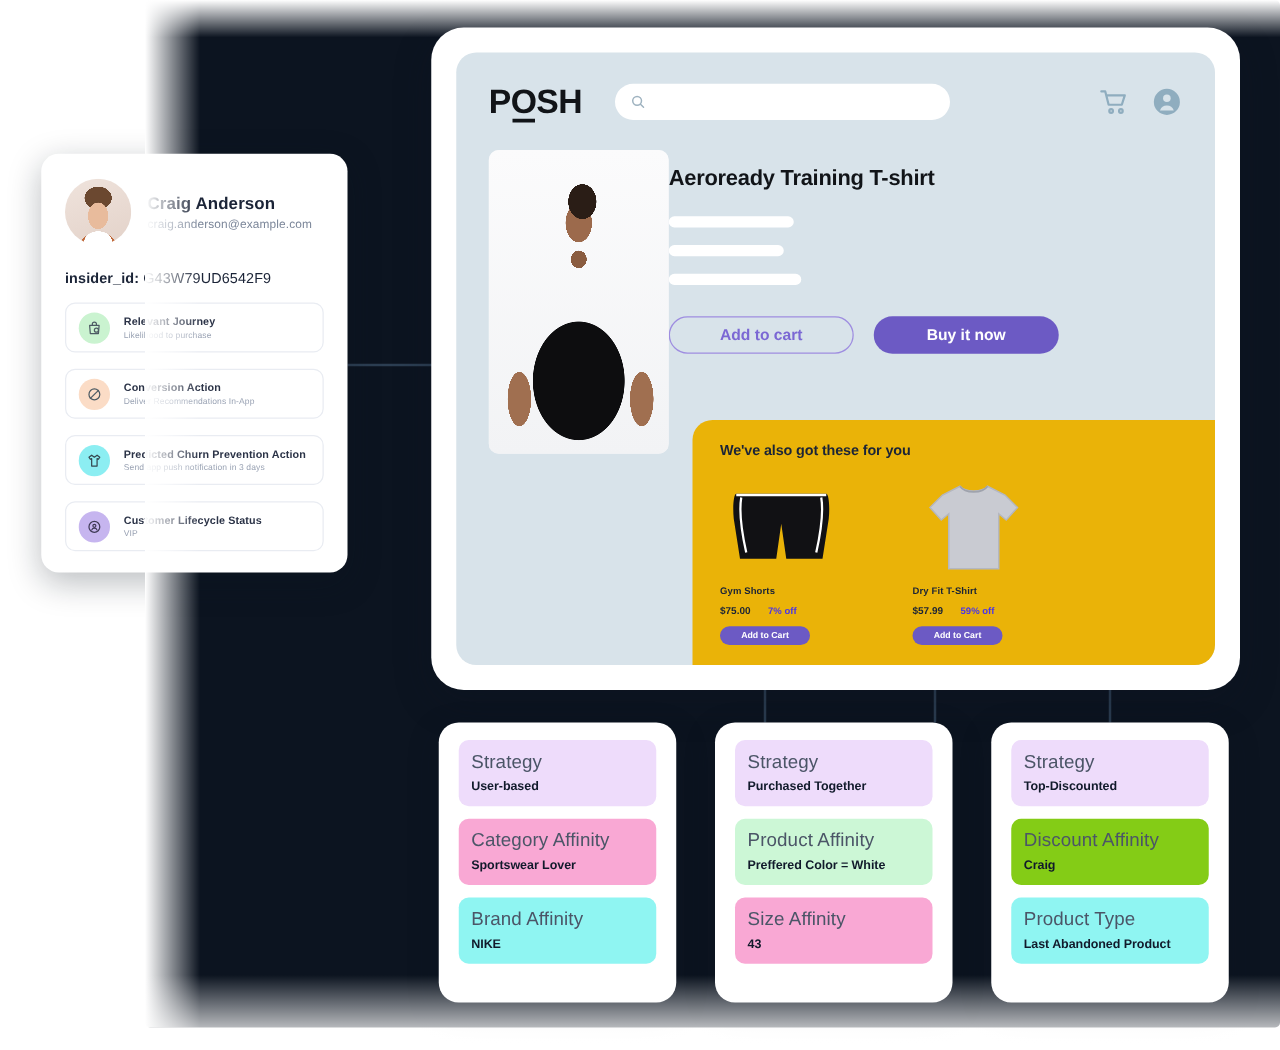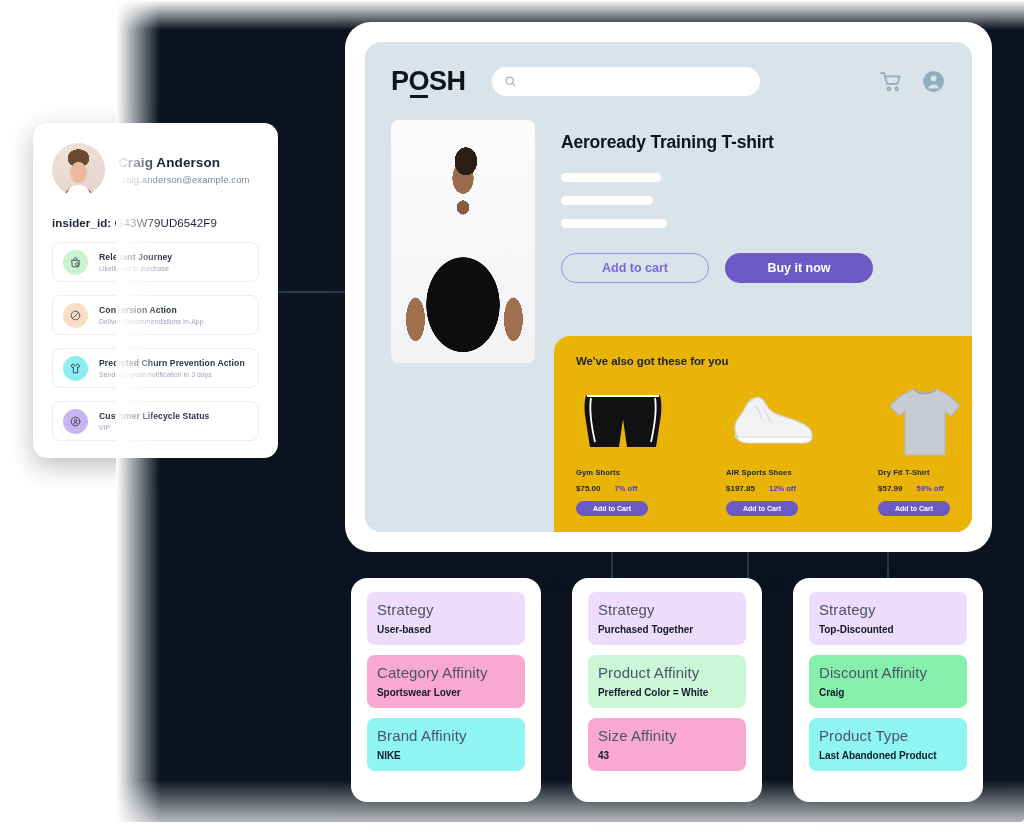--- a/index.html
+++ b/index.html
@@ -108,21 +108,21 @@
   .logo .o-wrap::after {
     content: ""; position: absolute; left: 1px; right: 1px; bottom: -3px;
     height: 2.5px; background: #111418;
   }
   .searchbar {
     flex: 1; max-width: 268px; height: 29px; background: #fff;
     border-radius: 15px; display: flex; align-items: center; padding: 0 12px;
   }
   .header-icons { margin-left: auto; display: flex; align-items: center; gap: 17px; }
 
-  .pdp { position: relative; padding: 0 26px; display: flex; gap: 26px; }
+  .pdp { position: relative; padding: 0 26px; display: flex; }
   .pdp-photo {
     width: 144px; height: 243px; border-radius: 8px; overflow: hidden;
     background: #f4f5f7; position: relative; flex: none;
   }
   .model {
     position: absolute; left: 0; top: 0; width: 100%; height: 100%;
     background:
       radial-gradient(ellipse 17px 21px at 52% 17%, #2a1d16 0 66%, rgba(42,29,22,0) 67%),
       radial-gradient(ellipse 15px 22px at 50% 24%, #9c6a4c 0 70%, rgba(156,106,76,0) 71%),
       radial-gradient(ellipse 9px 10px at 50% 36%, #8a5c40 0 70%, rgba(138,92,64,0) 71%),
@@ -332,35 +332,20 @@
               </svg>
             </div>
             <div class="reco-name">Gym Shorts</div>
             <div class="reco-price-row">
               <span class="reco-price">$75.00</span>
               <span class="reco-disc">7% off</span>
             </div>
             <button class="reco-btn">Add to Cart</button>
           </div>
 
-          <div class="reco-item">
-            <div class="reco-img">
-              <svg width="96" height="64" viewBox="0 0 96 64">
-                <path d="M18 20c4-9 10-14 16-12 5 2 6 9 11 13 6 5 20 7 30 12 7 3 11 7 11 12 0 4-3 6-9 6H22c-7 0-12-4-13-11-1-8 5-13 9-20z" fill="#f2f2f4" stroke="#d6d7dc" stroke-width="1.3"></path>
-                <path d="M9 45c2 5 7 8 13 8h55c6 0 9-2 9-6H9z" fill="#fdfdfd" stroke="#d6d7dc" stroke-width="1.2"></path>
-                <path d="M30 16c3 4 5 9 6 14M38 20c3 4 5 8 6 12" stroke="#dcdde2" stroke-width="1.6" fill="none"></path>
-              </svg>
-            </div>
-            <div class="reco-name">AIR Sports Shoes</div>
-            <div class="reco-price-row">
-              <span class="reco-price">$197.85</span>
-              <span class="reco-disc">12% off</span>
-            </div>
-            <button class="reco-btn">Add to Cart</button>
-          </div>
 
           <div class="reco-item">
             <div class="reco-img">
               <svg width="78" height="76" viewBox="0 0 78 76">
                 <path d="M28 5 14 12 4 22l9 10 6-5v44h40V27l6 5 9-10-10-10-14-7c-4 5-18 5-22 0z" fill="#c9cbd2" stroke="#b4b7c0" stroke-width="1.2"></path>
                 <path d="M28 5c4 6 18 6 22 0" fill="none" stroke="#9fa3ad" stroke-width="1.4"></path>
               </svg>
             </div>
             <div class="reco-name">Dry Fit T-Shirt</div>
             <div class="reco-price-row">
@@ -404,21 +389,21 @@
       <div class="slabel">Size Affinity</div>
       <div class="svalue">43</div>
     </div>
   </div>
 
   <div class="spanel" style="left:793px;">
     <div class="sblock" style="background:#eedcfb">
       <div class="slabel">Strategy</div>
       <div class="svalue">Top-Discounted</div>
     </div>
-    <div class="sblock" style="background:#86efac">
+    <div class="sblock" style="background:#84cc16">
       <div class="slabel">Discount Affinity</div>
       <div class="svalue">Craig</div>
     </div>
     <div class="sblock" style="background:#8ff5f2">
       <div class="slabel">Product Type</div>
       <div class="svalue">Last Abandoned Product</div>
     </div>
   </div>
 
   <div class="backdrop-fade-l"></div>

